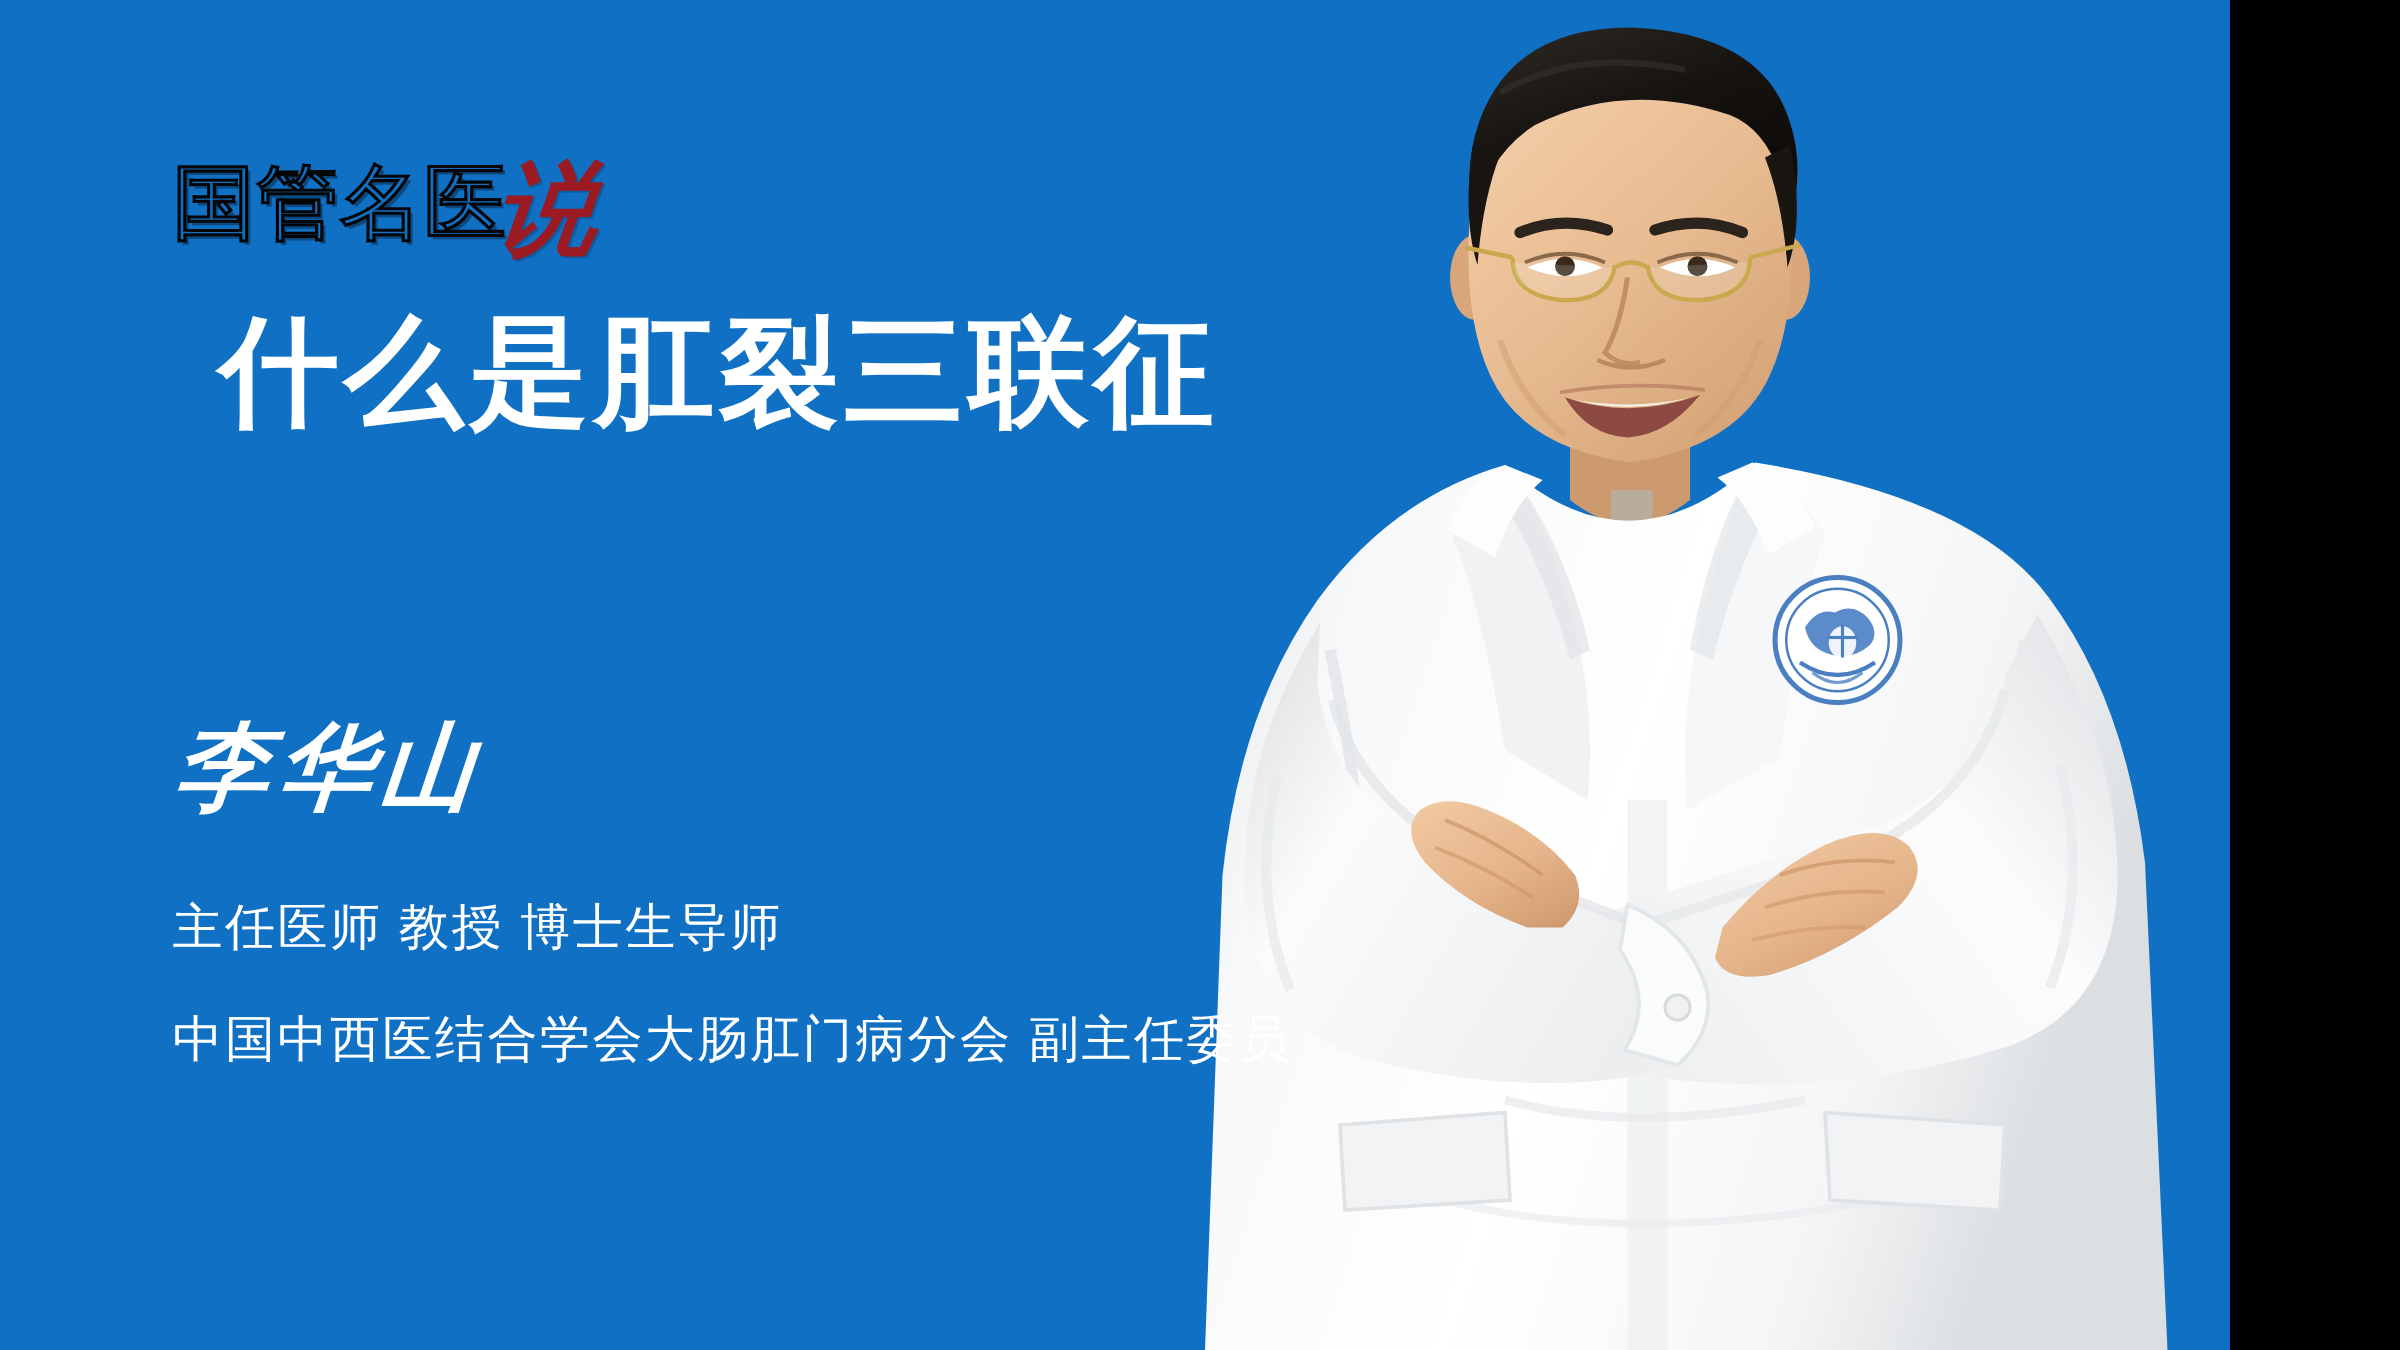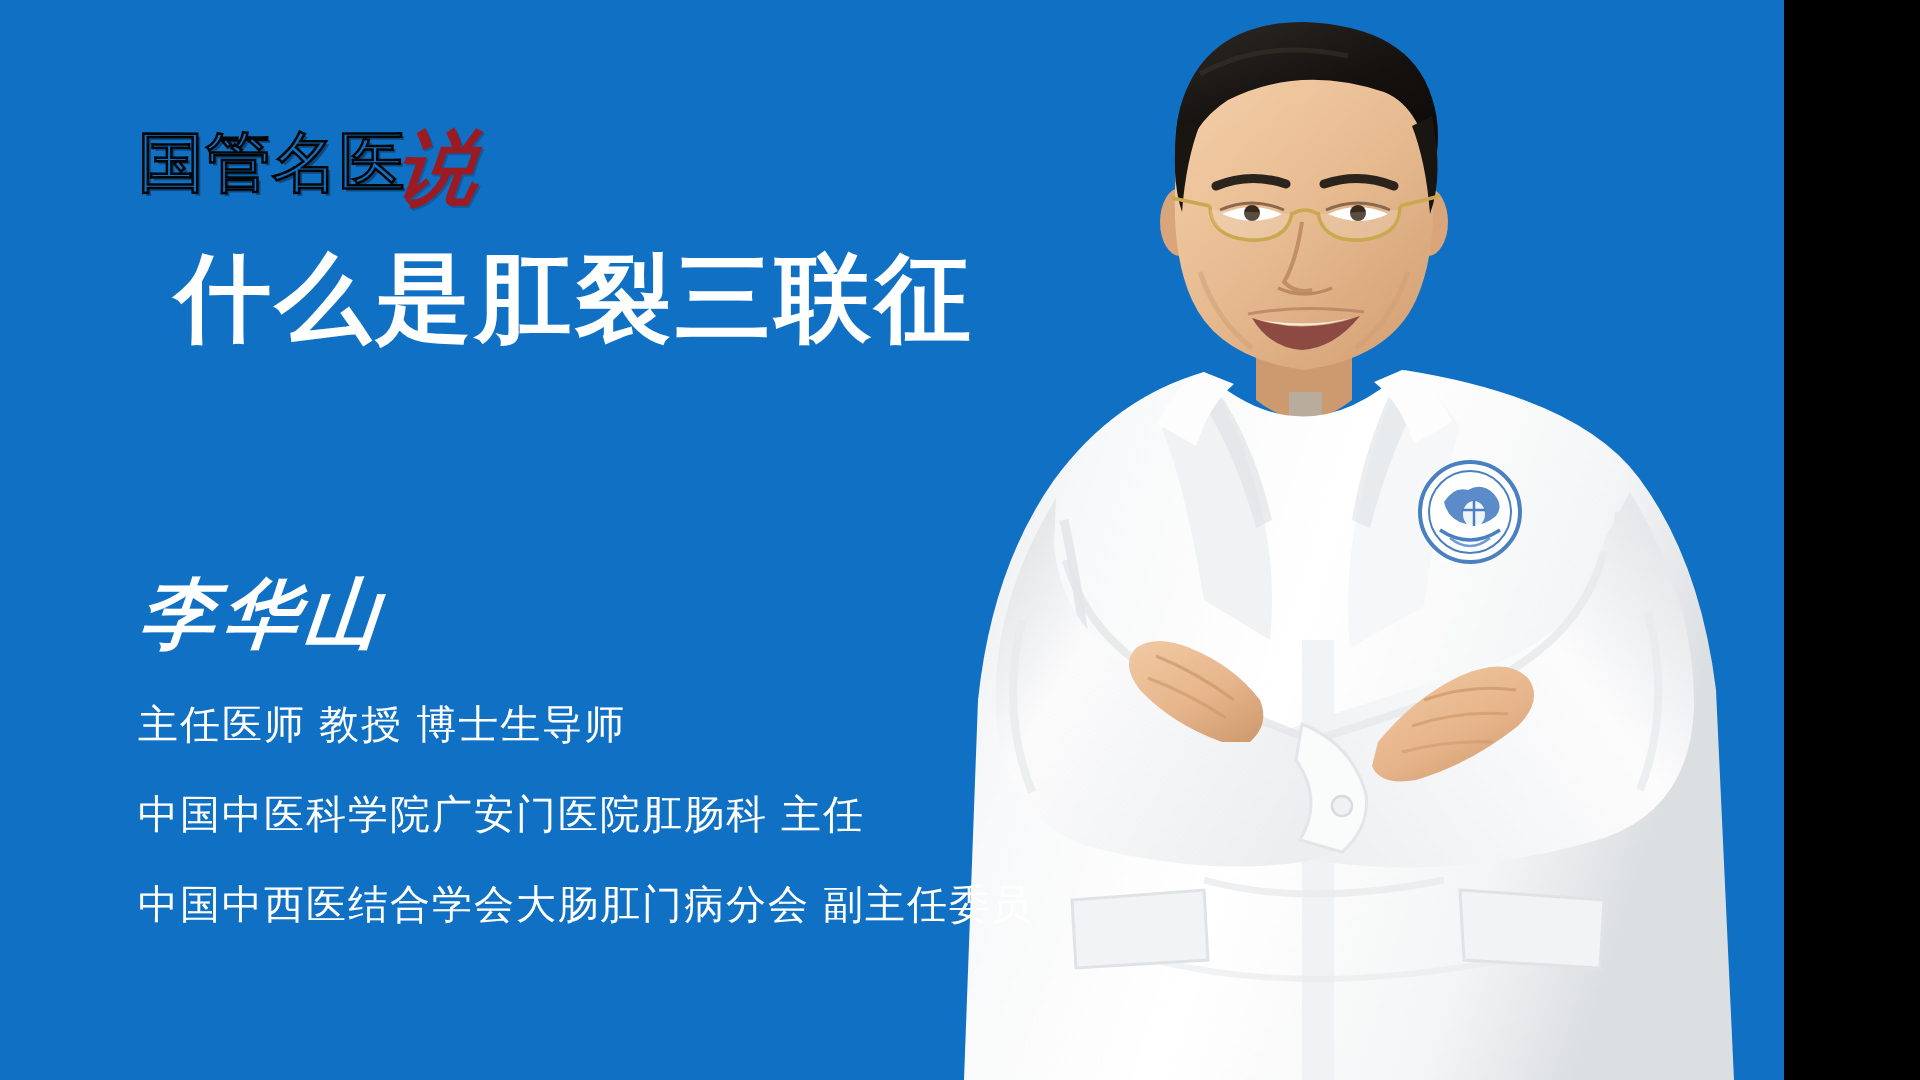--- a/index.html
+++ b/index.html
@@ -83,21 +83,21 @@
     color: #ffffff;
     letter-spacing: 6px;
     white-space: nowrap;
     transform: skewX(-5deg);
   }
 
   
   .credentials {
     position: absolute;
     left: 138px;
-    top: 696px;
+    top: 714px;
     display: flex;
     flex-direction: column;
     gap: 34px;
   }
   .cred-line {
     font-size: 40px;
     line-height: 56px;
     font-weight: 400;
     color: #ffffff;
     letter-spacing: 2px;
@@ -335,17 +335,16 @@
     <span class="logo-main">国管名医</span>
     <span class="logo-accent">说</span>
   </div>
 
   <div class="headline">什么是肛裂三联征</div>
 
   <div class="speaker-name">李华山</div>
 
   <div class="credentials">
     <div class="cred-line">主任医师  教授  博士生导师</div>
-    <div class="cred-line">中国中医科学院广安门医院肛肠科  主任</div>
     <div class="cred-line">中国中西医结合学会大肠肛门病分会  副主任委员</div>
   </div>
 
 </div>
 
 </body></html>

